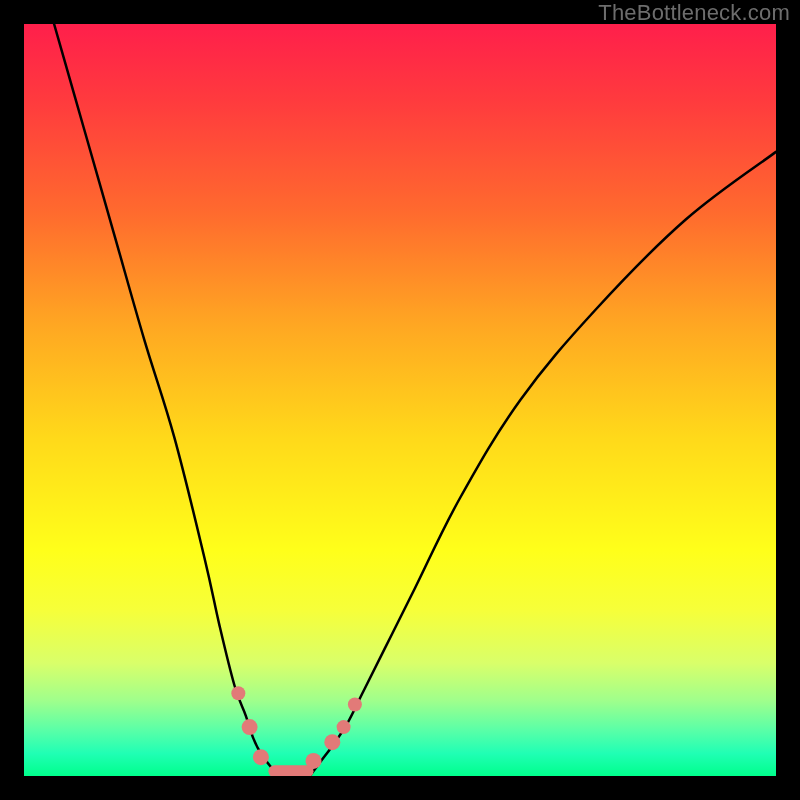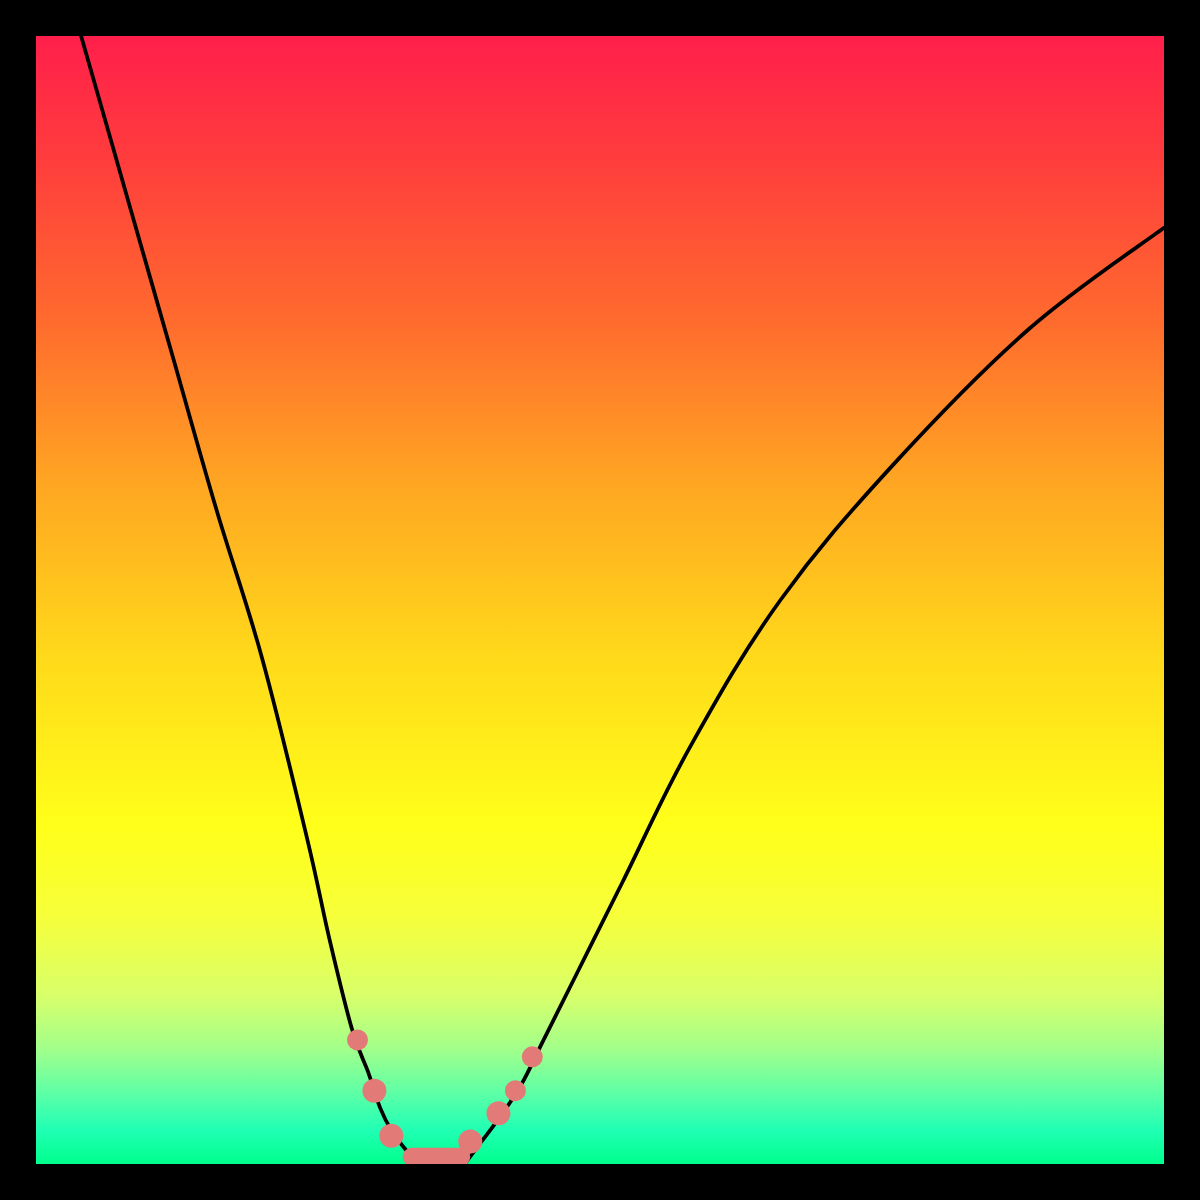--- a/index.html
+++ b/index.html
@@ -55,20 +55,21 @@
     position: absolute;
     inset: 0;
     width: 752px;
     height: 752px;
   }
 </style>
 </head>
 <body>
 
 <div class="frame">
+  <div class="watermark">TheBottleneck.com</div>
   <div class="plot-area">
     <div class="gradient-bg"></div>
     <svg id="chart-svg" viewBox="0 0 752 752" preserveAspectRatio="none">
         <path d="M 30.080000000000002 0 C 35.4944 18.950399999999995, 49.3312 67.37919999999997, 60.160000000000004 105.27999999999997 C 70.9888 143.18079999999998, 79.4112 172.65920000000006, 90.24 210.56000000000006 C 101.0688 248.46080000000006, 109.4912 279.29280000000006, 120.32000000000001 315.84000000000003 C 131.1488 352.3872, 139.5712 374.3456, 150.4 413.59999999999997 C 161.2288 452.85439999999994, 172.3584 500.08000000000004, 180.48 533.9200000000001 C 188.6016 567.7600000000001, 190.1056 578.5888, 195.52 601.6 C 200.9344 624.6112, 205.82240000000004 645.5168, 210.56000000000003 661.76 C 215.29760000000002 678.0032, 218.456 682.3648000000001, 221.83999999999997 691.84 C 225.22399999999996 701.3152, 226.65279999999998 707.632, 229.35999999999999 714.4 C 232.06719999999999 721.168, 233.49599999999998 724.0256, 236.88 729.44 C 240.264 734.8544, 244.776 740.4192, 248.16000000000003 744.48 C 251.54400000000004 748.5408, 254.3264 750.6464, 255.68 752" fill="none" stroke="#000000" stroke-width="2.5" stroke-linecap="round"></path>
         <path d="M 285.76 752 C 287.7904 749.2928, 292.9792 742.3744, 297.04 736.96 C 301.10080000000005 731.5456, 303.5824 728.688, 308.32 721.92 C 313.0576 715.1519999999999, 317.9456 708.8352, 323.36 699.36 C 328.7744 689.8848, 331.63200000000006 682.816, 338.40000000000003 669.28 C 345.168 655.7439999999999, 351.4848 643.1103999999999, 360.96 624.16 C 370.43519999999995 605.2096, 377.504 591.072, 391.04 564 C 404.576 536.928, 417.20959999999997 507.59999999999997, 436.15999999999997 473.76 C 455.11039999999997 439.92, 471.95520000000005 409.84, 496.32000000000005 376 C 520.6848 342.16, 541.7408 318.2464, 571.52 285.76 C 601.2991999999999 253.2736, 629.2736 223.94559999999998, 661.76 195.51999999999998 C 694.2464 167.09439999999998, 735.7568 140.02240000000003, 752 127.84000000000003" fill="none" stroke="#000000" stroke-width="2.5" stroke-linecap="round"></path>
         <rect x="244.4" y="741.2" width="45.119999999999976" height="12" rx="6" fill="#e27a78"></rect>
         <circle cx="214.32" cy="669.28" r="7" fill="#e27a78"></circle>
         <circle cx="225.6" cy="703.12" r="8" fill="#e27a78"></circle>
         <circle cx="236.88" cy="733.2" r="8" fill="#e27a78"></circle>
         <circle cx="289.52" cy="736.96" r="8" fill="#e27a78"></circle>

